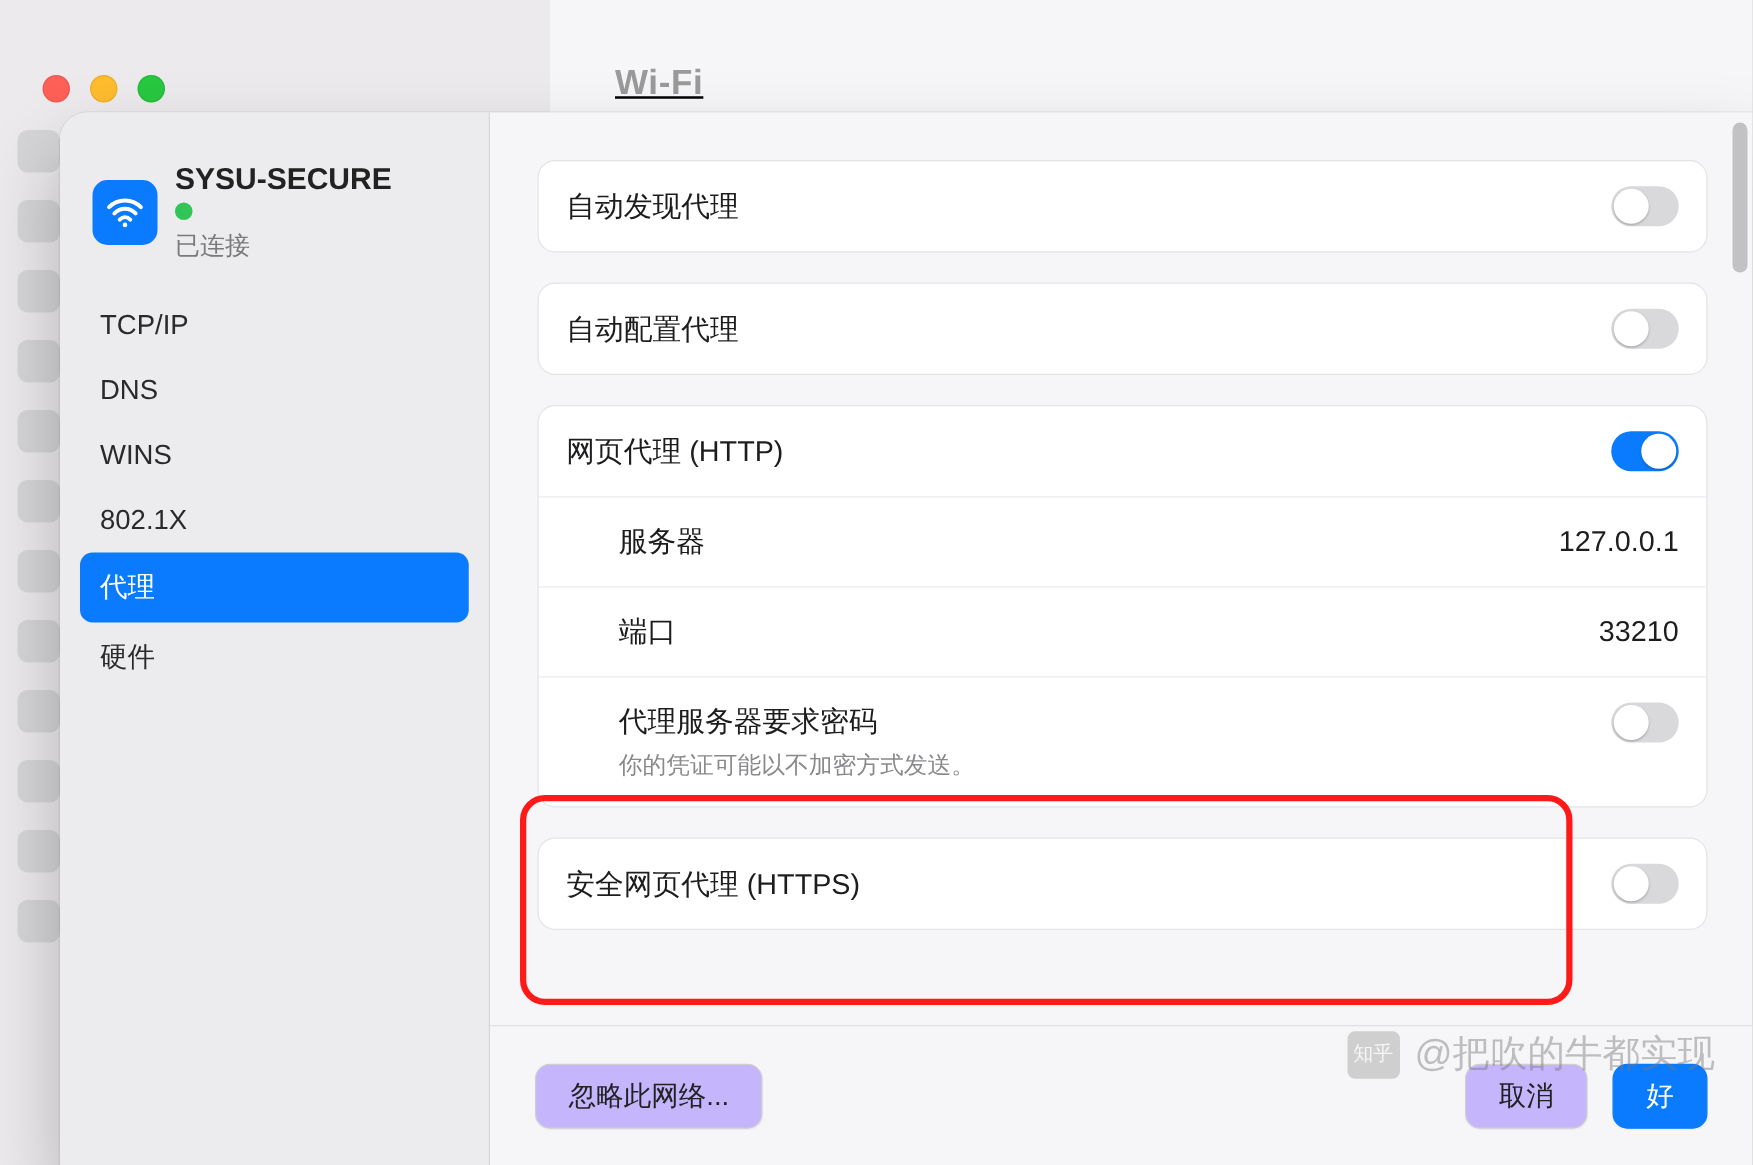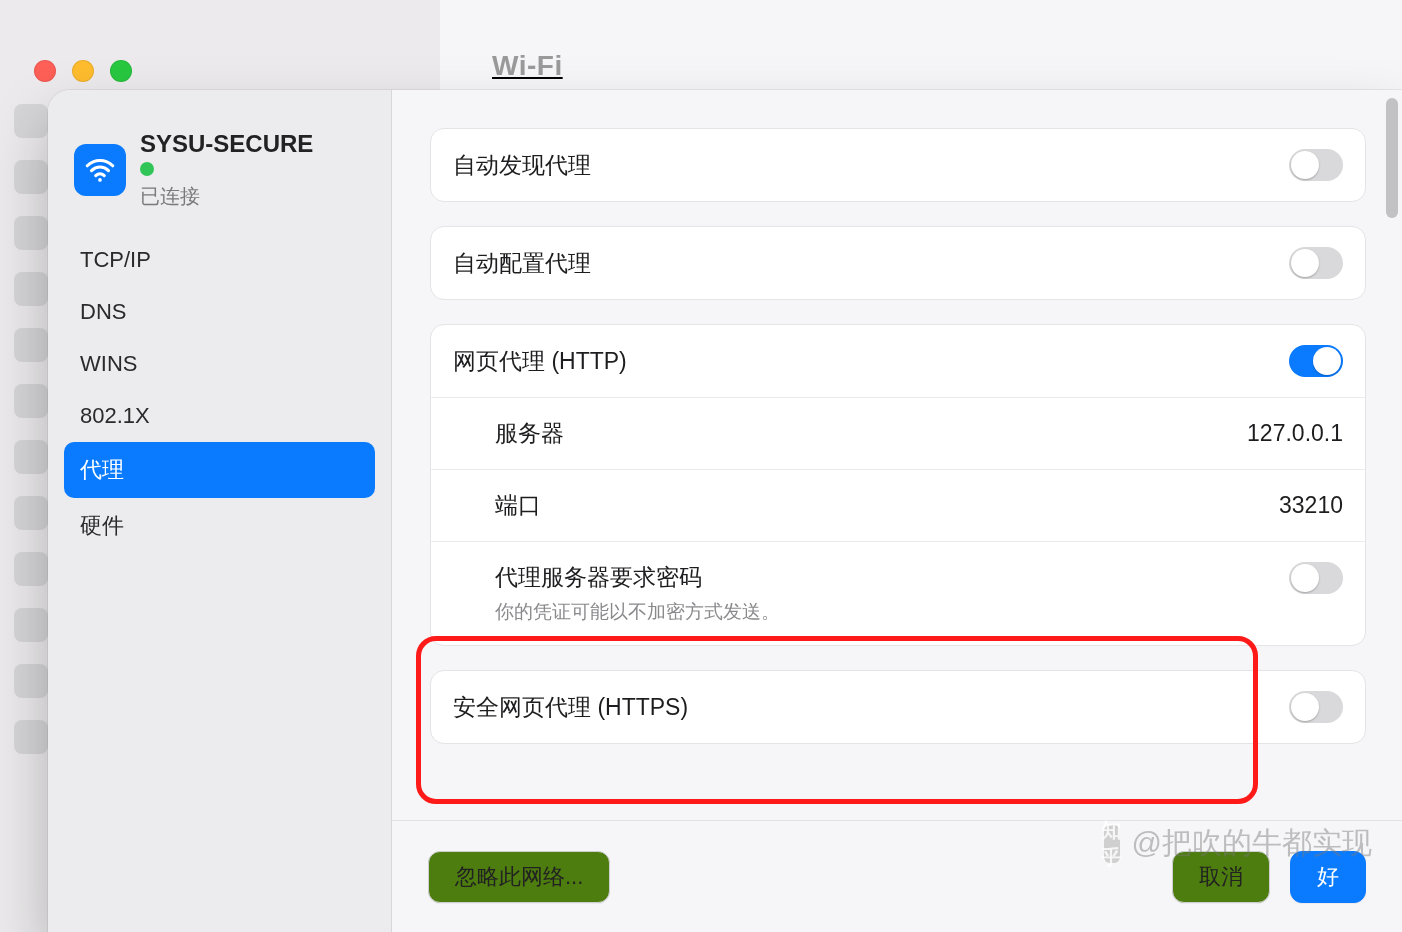--- a/index.html
+++ b/index.html
@@ -189,21 +189,21 @@
     align-items: center;
     justify-content: space-between;
     border-top: 1px solid #e1e0e3;
     background: #f6f5f7;
   }
   .btn {
     font-size: 22px;
     padding: 10px 26px;
     border-radius: 12px;
     border: 1px solid #cfcfd2;
-    background: #4d7c0f;
+    background: #c4b5fd;
     color: #222;
     box-shadow: 0 1px 1px rgba(0,0,0,0.05);
     cursor: default;
   }
   .btn.primary {
     background: #0a7bff;
     border-color: #0a7bff;
     color: #fff;
   }
   .footer-right { display: flex; gap: 20px; }
@@ -214,26 +214,26 @@
     right: 30px; bottom: 68px;
     font-size: 30px;
     color: rgba(120,120,120,0.45);
     font-weight: 500;
     display: flex;
     align-items: center;
     gap: 12px;
     pointer-events: none;
   }
   .watermark .zh-logo {
-    width: 16px; height: 38px;
+    width: 42px; height: 38px;
     background: rgba(120,120,120,0.3);
     border-radius: 6px;
     display:flex;align-items:center;justify-content:center;
     color: rgba(255,255,255,0.8);
-    font-size: 20px; font-weight:700;
+    font-size: 16px; font-weight:400;
   }
 </style>
 </head>
 <body>
 
 <div class="parent-window">
   <div class="parent-titlebar">
     <div class="traffic-lights">
       <div class="tl red"></div>
       <div class="tl yellow"></div>

